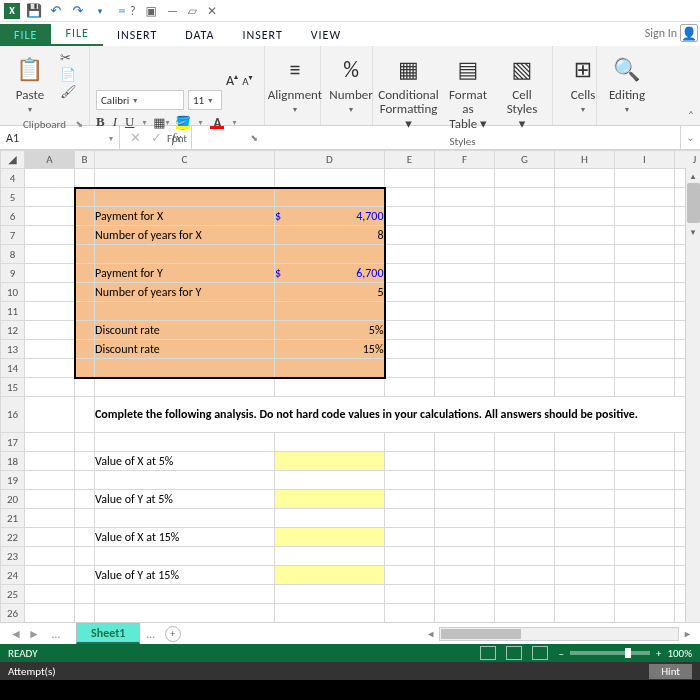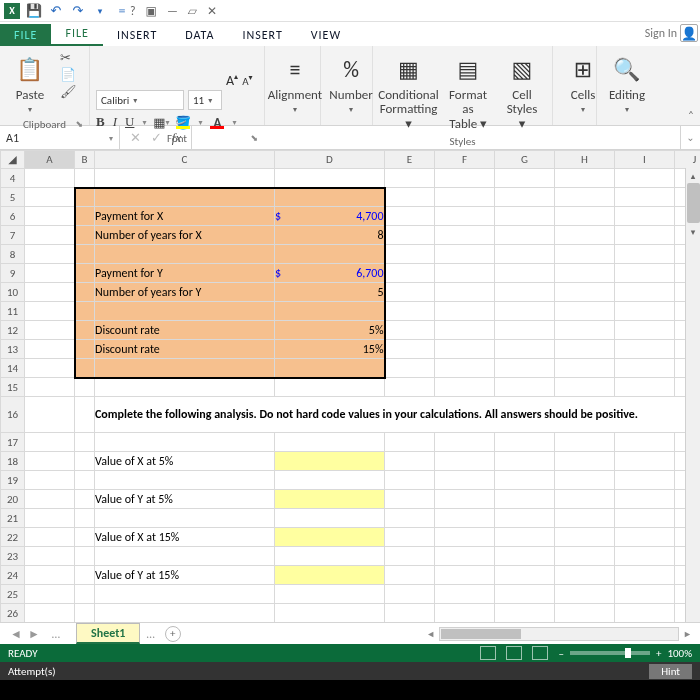--- a/index.html
+++ b/index.html
@@ -69,21 +69,21 @@
   .redbold { color:#ff0000; font-weight:bold; }
   .redrow { height:36px !important;}
   .right { text-align:right; }
   .yellow { background:#ffffa0; }
   .scrollv { position:absolute; right:0; top:18px; bottom:0; width:15px; background:#f0f0f0; border-left:1px solid #d0d0d0; }
   .scrollv .thumb { background:#c0c0c0; width:13px; margin:1px; height:40px; border-radius:2px;}
   .scrollv .up, .scrollv .down { height:14px; display:flex; align-items:center; justify-content:center; font-size:9px; color:#666;}
   
   .sheetbar { height:22px; background:#fff; border-top:1px solid #d4d4d4; display:flex; align-items:center; font-size:12px; }
   .sheetbar .nav { display:flex; gap:6px; padding:0 10px; color:#999; }
-  .sheetbar .tab1 { border:1px solid #bbb; border-bottom:2px solid #217346; padding:2px 14px; font-weight:bold; color:#217346; background:#fef9c3;}
+  .sheetbar .tab1 { border:1px solid #bbb; border-bottom:2px solid #217346; padding:2px 14px; font-weight:bold; color:#217346; background:#5eead4;}
   .sheetbar .dots { padding:0 6px; color:#999;}
   .sheetbar .add { width:16px; height:16px; border:1px solid #bbb; border-radius:8px; display:flex; align-items:center; justify-content:center; font-size:11px; color:#666; margin-left:4px;}
   .sheetbar .hscroll { flex:1; display:flex; justify-content:flex-end; align-items:center; padding-right:4px;}
   .sheetbar .hscroll .track { width:240px; height:14px; background:#f0f0f0; border:1px solid #d0d0d0; position:relative;}
   .sheetbar .hscroll .track .th { position:absolute; left:1px; top:1px; height:10px; width:80px; background:#c0c0c0;}
   
   .status1 { height:18px; background:#0b6b3a; color:#fff; display:flex; align-items:center; font-size:11px; padding:0 8px; justify-content:space-between;}
   .status1 .views { display:flex; align-items:center; gap:10px;}
   .status1 .views .ic { width:16px; height:14px; border:1px solid rgba(255,255,255,0.6); display:inline-block;}
   .zoom { display:flex; align-items:center; gap:6px;}

